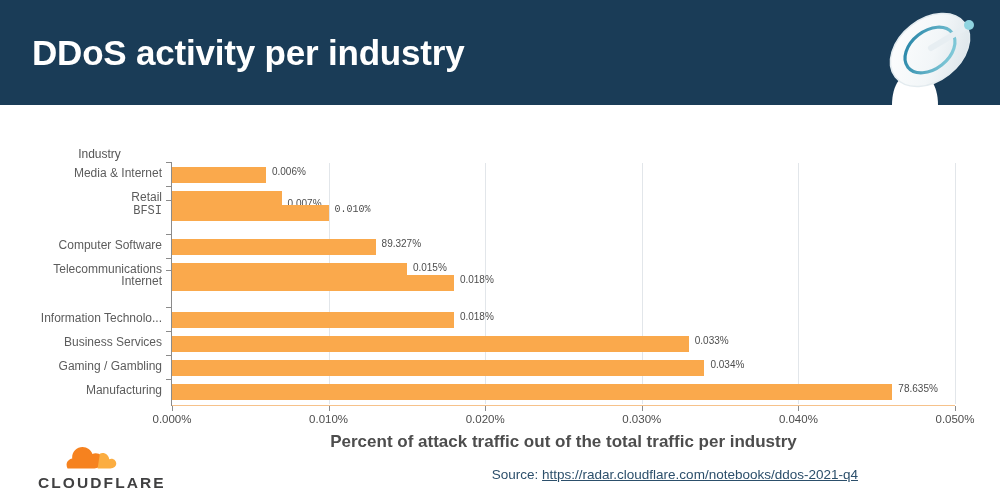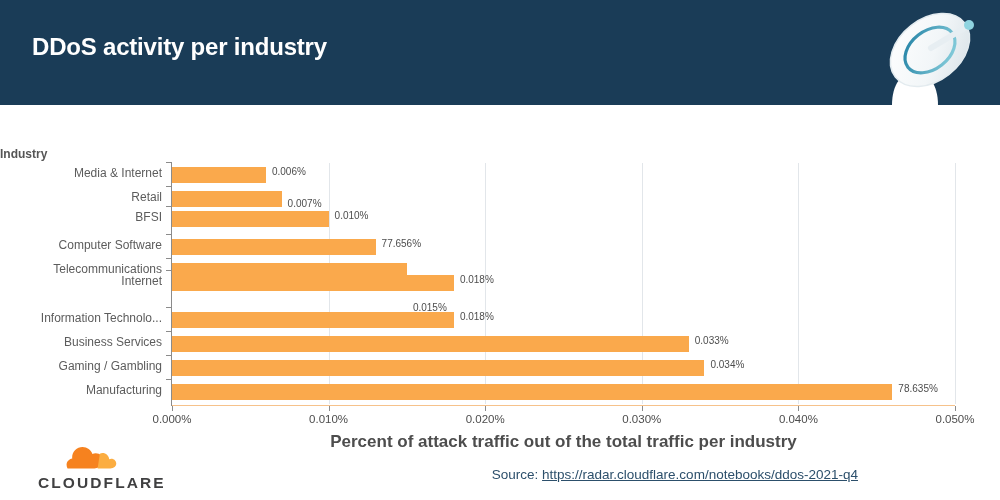--- a/index.html
+++ b/index.html
@@ -23,21 +23,21 @@
     width: 1000px;
     height: 105px;
     background: #1a3c57;
     overflow: hidden;
   }
   .header-title {
     position: absolute;
     left: 32px;
     top: 33px;
     color: #ffffff;
-    font-size: 24px;
+    font-size: 35px;
     font-weight: bold;
     letter-spacing: -0.2px;
     white-space: nowrap;
   }
   .dish {
     position: absolute;
     right: 8px;
     top: 0;
     width: 140px;
     height: 105px;
@@ -46,26 +46,26 @@
   
   .chart {
     position: absolute;
     left: 0;
     top: 105px;
     width: 1000px;
     height: 330px;
   }
   .axis-header {
     position: absolute;
-    left: 0px;
+    left: 16px;
     top: 42px;
     width: 167px;
-    text-align: left;
+    text-align: center;
     font-size: 12px;
-    font-weight: bold;
+    font-weight: normal;
     color: #555555;
   }
 
   .plot {
     position: absolute;
     left: 172px;
     top: 58px;
     width: 783px;
     height: 241px;
   }
@@ -251,37 +251,37 @@
           <div class="cat-label" style="right: 793px;">Media &amp; Internet</div>
           <div class="bar" style="width: 93.96px; background: rgb(250, 169, 76);"></div>
           <div class="bar-value" style="left: 99.96px;">0.006%</div>
         </div>
         <div class="row" style="top: 24.1px;">
           <div class="tick-mark"></div>
           <div class="cat-label" style="right: 793px;">Retail</div>
           <div class="bar" style="width: 109.62px; background: rgb(250, 169, 76);"></div>
           <div class="bar-value" style="left: 115.62px; margin-top: 8px;">0.007%</div>
         </div>
-        <div class="row" style="top: 44px;">
+        <div class="row" style="top: 38px; font-family: Liberation Mono, monospace;">
           <div class="tick-mark"></div>
           <div class="cat-label" style="right: 793px;">BFSI</div>
           <div class="bar" style="width: 156.6px; background: rgb(250, 169, 76);"></div>
           <div class="bar-value" style="left: 162.6px;">0.010%</div>
         </div>
         <div class="row" style="top: 72.3px;">
           <div class="tick-mark"></div>
           <div class="cat-label" style="right: 793px;">Computer Software</div>
           <div class="bar" style="width: 203.58px; background: rgb(250, 169, 76);"></div>
-          <div class="bar-value" style="left: 209.58px;">77.656%</div>
+          <div class="bar-value" style="left: 209.58px;">89.327%</div>
         </div>
         <div class="row" style="top: 96.4px;">
           <div class="tick-mark"></div>
           <div class="cat-label" style="right: 793px;">Telecommunications</div>
           <div class="bar" style="width: 234.9px; background: rgb(250, 169, 76);"></div>
-          <div class="bar-value" style="left: 240.9px; margin-top: 40px;">0.015%</div>
+          <div class="bar-value" style="left: 240.9px;">0.015%</div>
         </div>
         <div class="row" style="top: 108px;">
           <div class="tick-mark"></div>
           <div class="cat-label" style="right: 793px;">Internet</div>
           <div class="bar" style="width: 281.88px; background: rgb(250, 169, 76);"></div>
           <div class="bar-value" style="left: 287.88px;">0.018%</div>
         </div>
         <div class="row" style="top: 144.6px;">
           <div class="tick-mark"></div>
           <div class="cat-label" style="right: 793px;">Information Technolo...</div>

